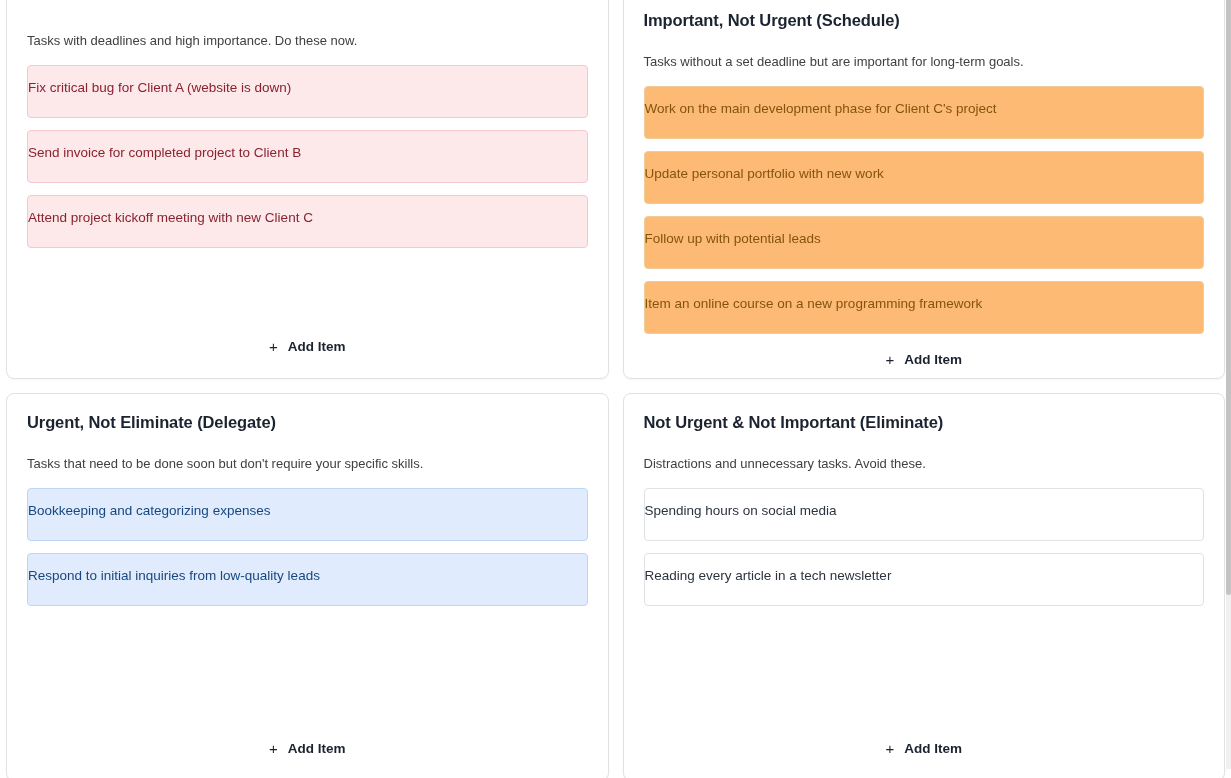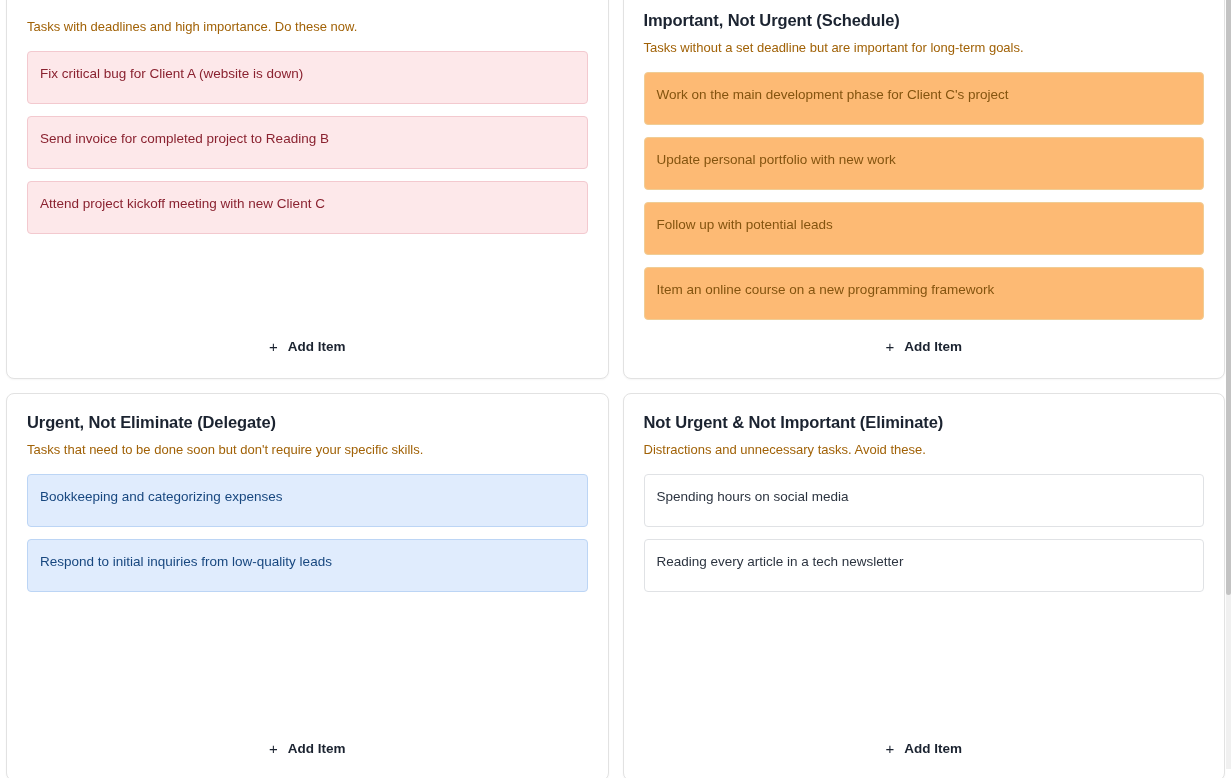--- a/index.html
+++ b/index.html
@@ -40,34 +40,34 @@
   .q-title {
     font-size: 16.5px;
     font-weight: bold;
     color: #1b2330;
     margin: 0 0 0 0;
     line-height: 1.3;
     letter-spacing: -0.1px;
   }
   .q-desc {
     font-size: 13px;
-    color: #a16207;
-    margin-top: 8px;
+    color: #404040;
+    margin-top: 22px;
     margin-bottom: 8px;
     line-height: 1.35;
   }
   .items {
     display: flex;
     flex-direction: column;
     gap: 12px;
     margin-top: 7px;
   }
   .item {
     border-radius: 4px;
-    padding: 13px 12px;
+    padding: 13px 0;
     font-size: 13.5px;
     line-height: 1.3;
     border: 1px solid transparent;
     min-height: 53px;
     display: flex;
     align-items: flex-start;
     cursor: pointer;
   }
   .item.do {
     background: #fde8ea;
@@ -149,21 +149,21 @@
 <div id="app">
   <div class="edge-line"></div>
   <div class="grid" id="grid">
       <div class="quadrant">
         <div class="q-desc">Tasks with deadlines and high importance. Do these now.</div>
         <div class="items">
           <div class="item do">
             <span>Fix critical bug for Client A (website is down)</span>
           </div>
           <div class="item do">
-            <span>Send invoice for completed project to Reading B</span>
+            <span>Send invoice for completed project to Client B</span>
           </div>
           <div class="item do">
             <span>Attend project kickoff meeting with new Client C</span>
           </div>
         </div>
         <div class="spacer"></div>
         <div class="add-row">
           <button class="add-btn">
             <span class="plus-icon">+</span>
             <span>Add Item</span>

